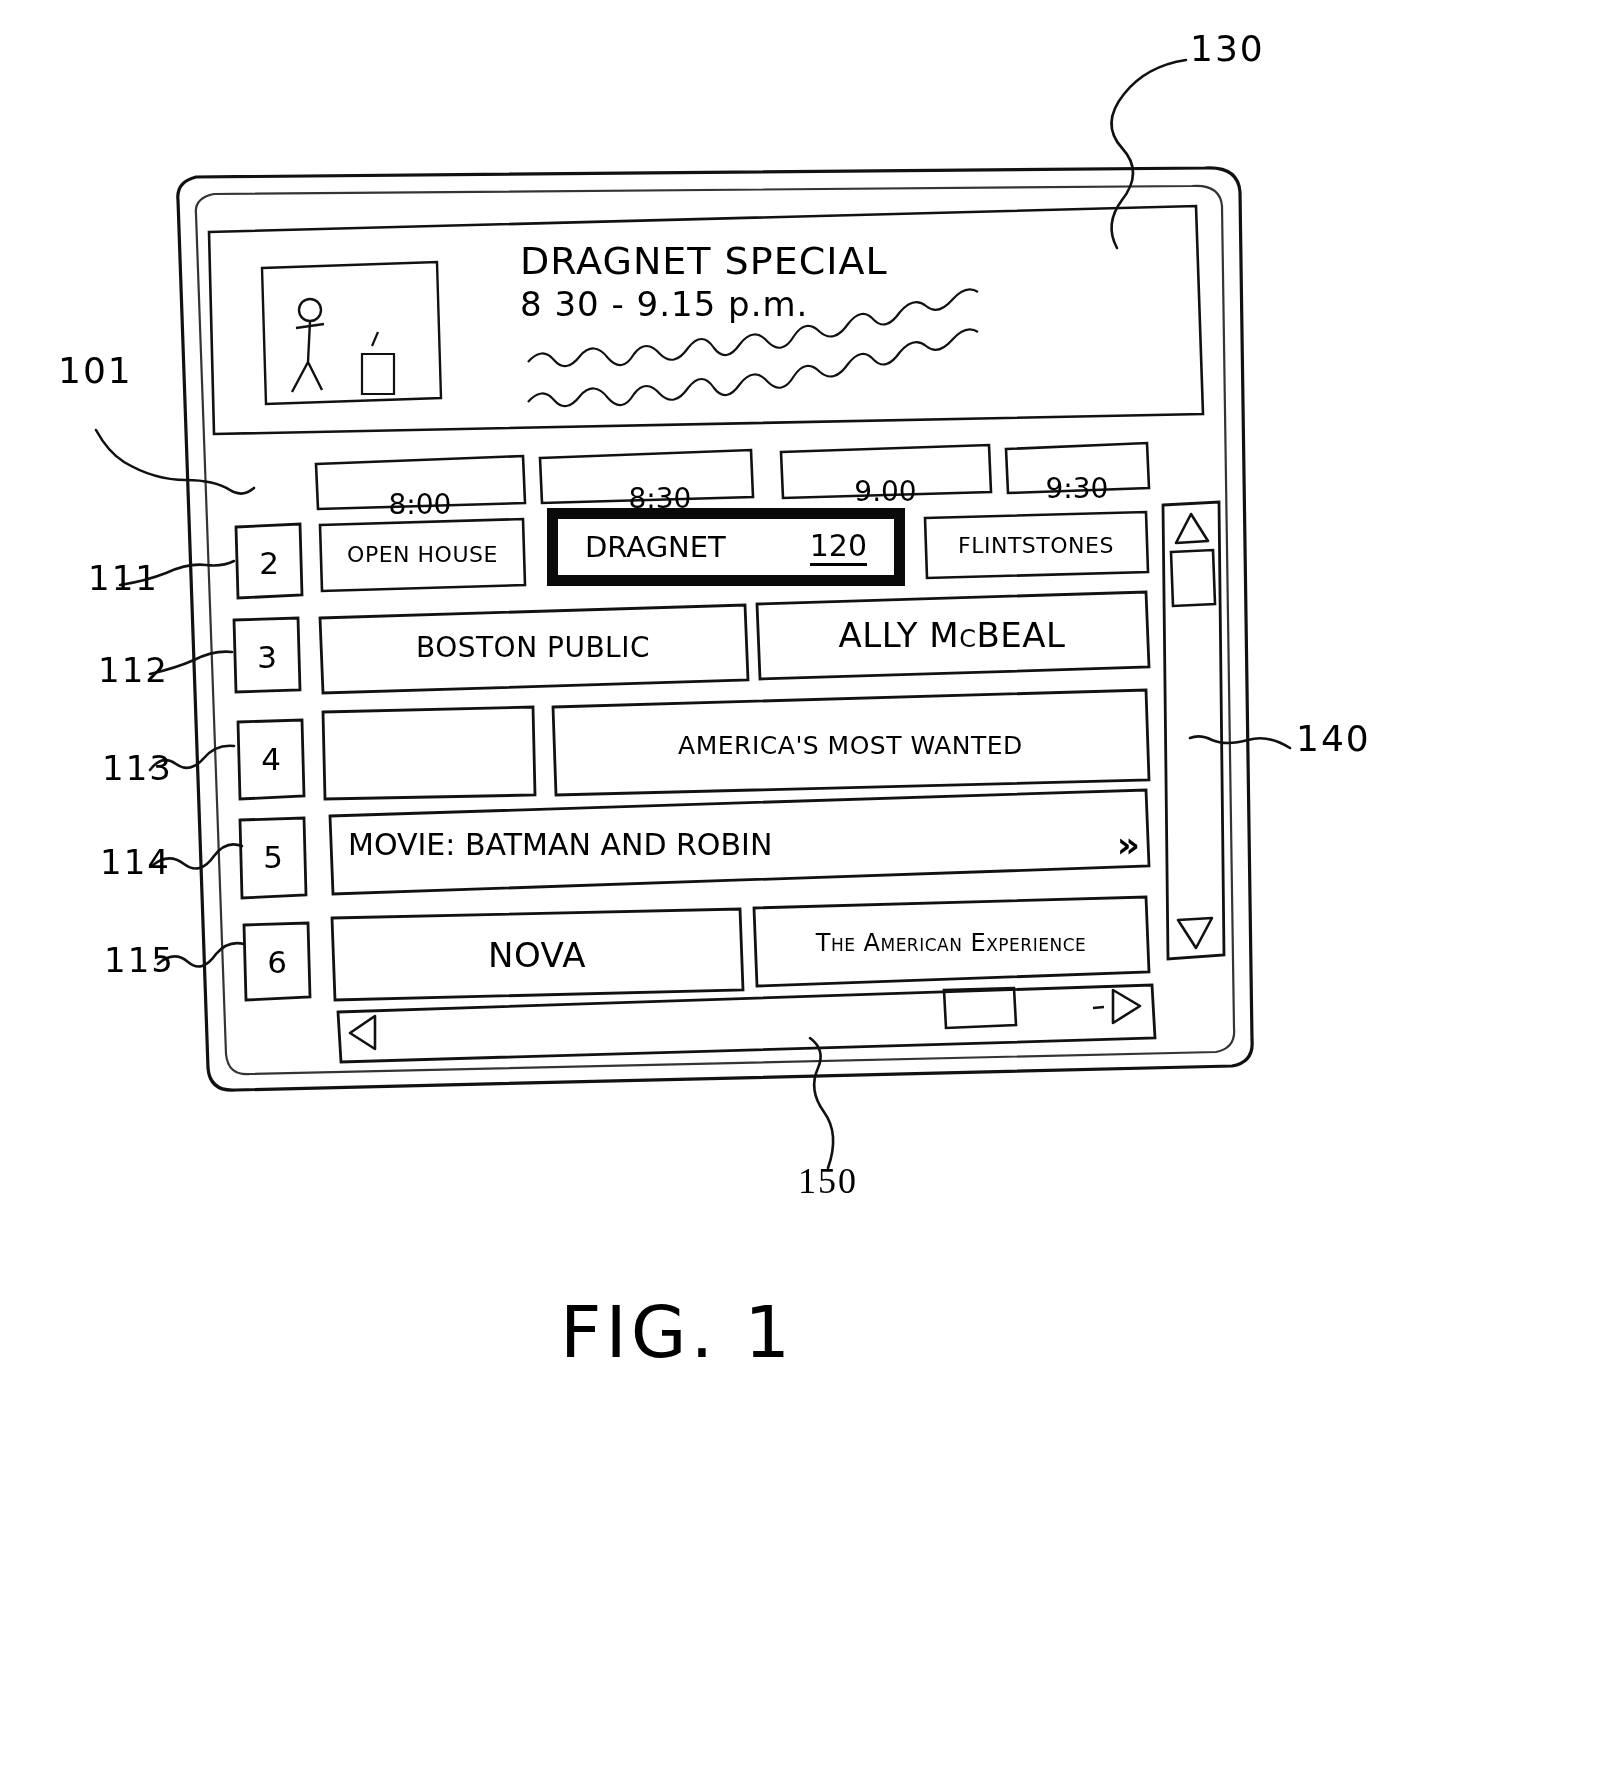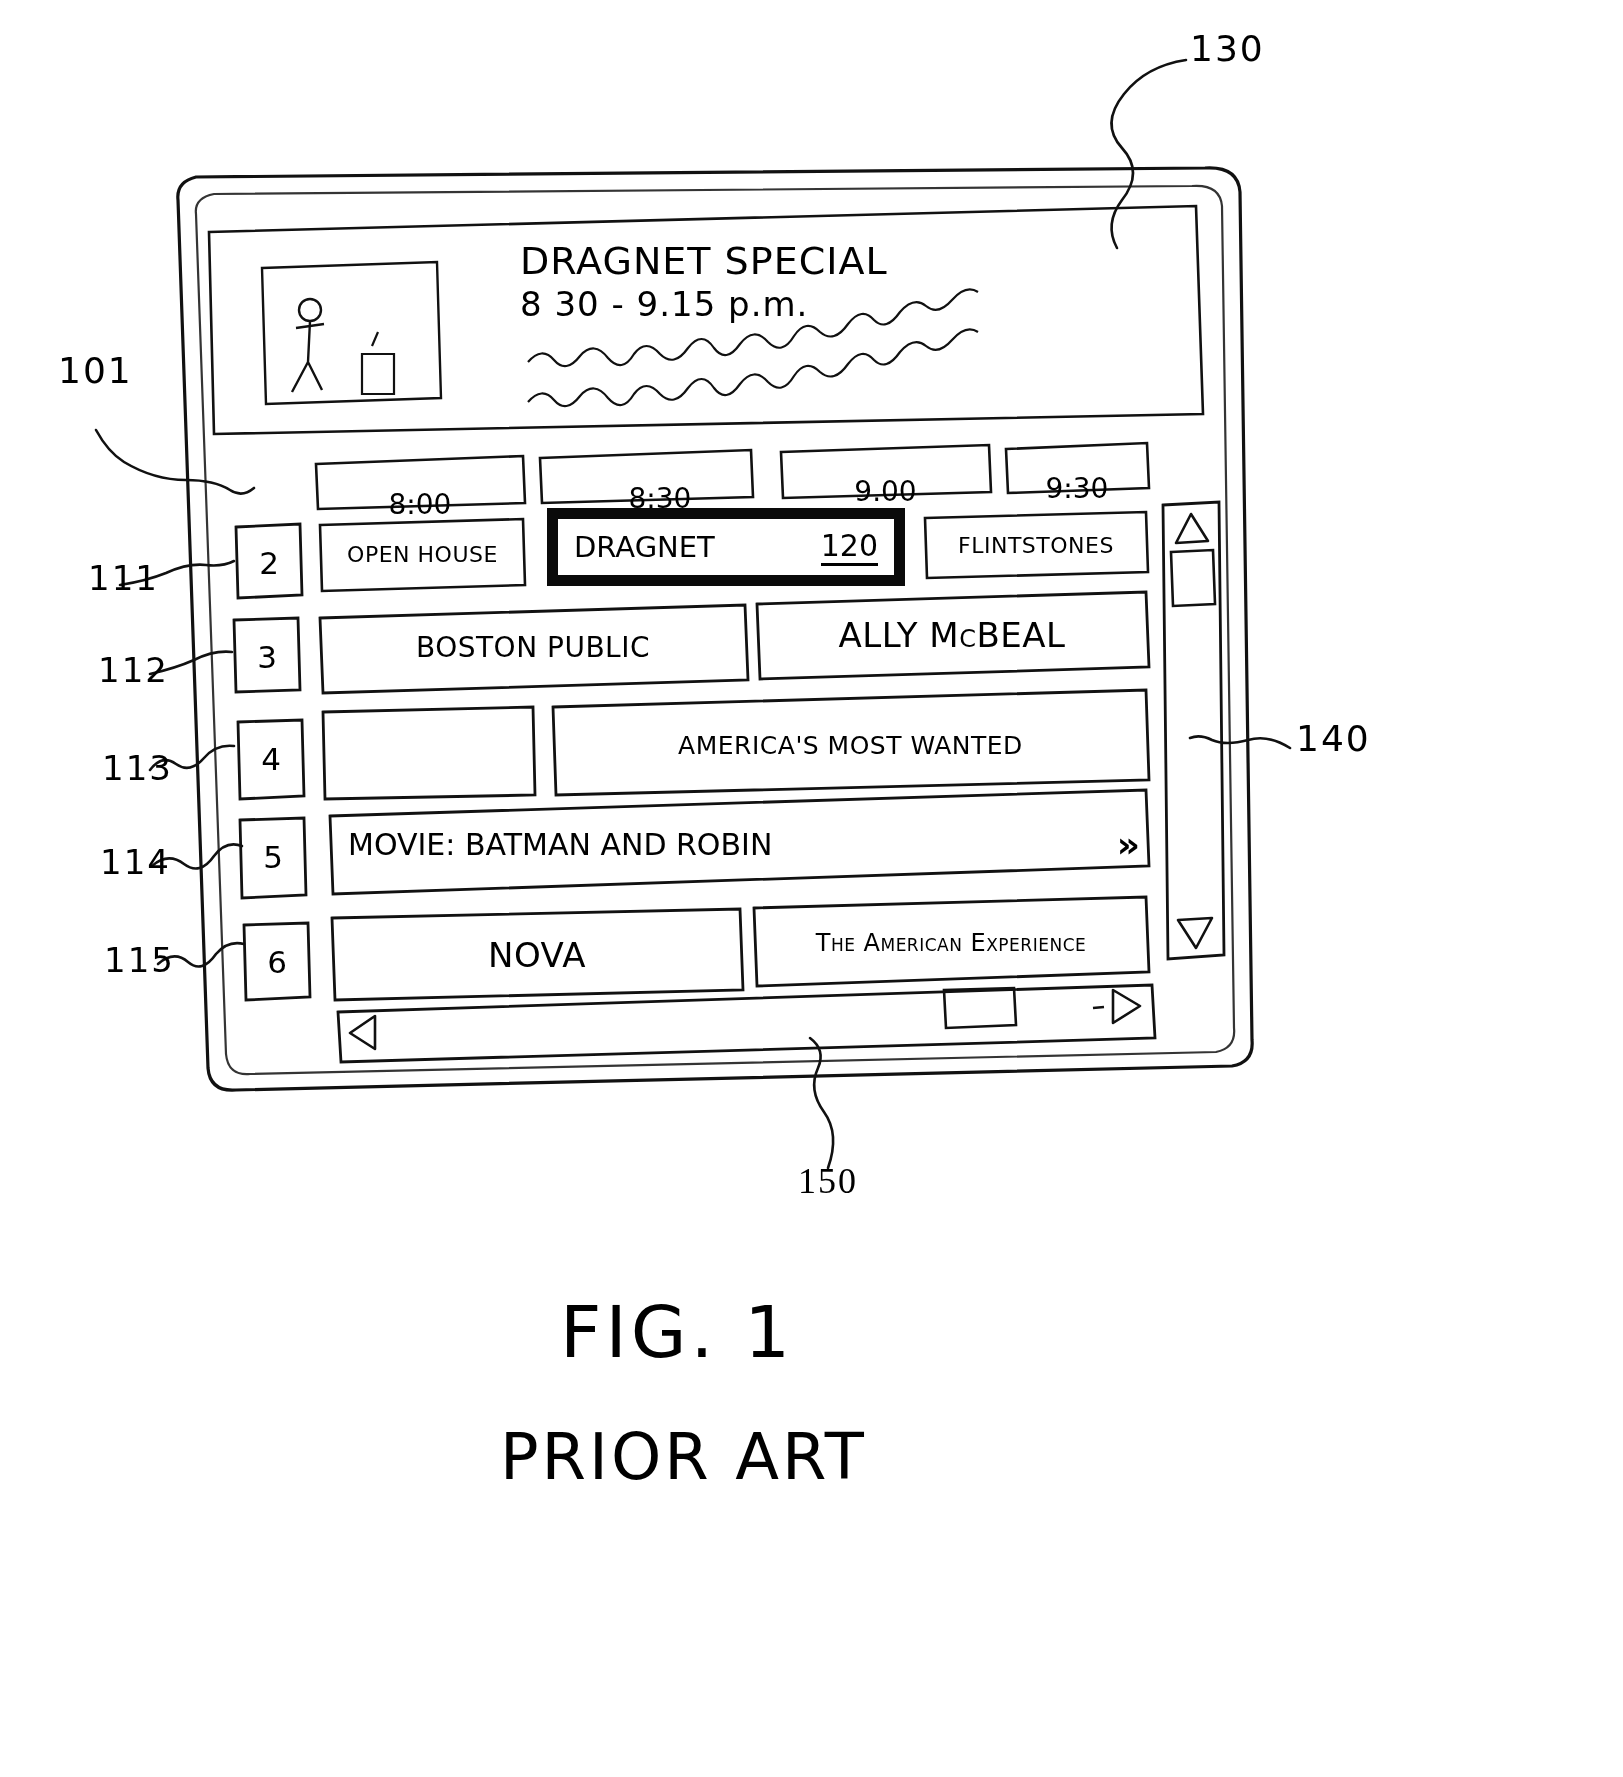--- a/index.html
+++ b/index.html
@@ -121,21 +121,21 @@
     <path d="M925,518 L1146,512 L1148,572 L927,578 Z" fill="none" stroke="#111" stroke-width="2.6"></path>
   </svg>
   <div class="abs chanbox hand" style="left:236px;top:524px;">
       <span>2</span>
     </div>
   <div class="abs prog small hand" style="left:320px;top:519px;width:205px;height:70px;">
       <span>OPEN HOUSE</span>
     </div>
 
   <div class="abs hand" style="left:547px;top:508px;width:358px;height:78px;border:11px solid #0a0a0a;background:#fff;box-sizing:border-box;">
-    <div class="inner" style="display:flex;align-items:center;justify-content:space-between;height:100%;padding:0 16px;box-sizing:border-box;">
+    <div class="inner" style="display:flex;align-items:center;justify-content:space-between;height:100%;padding:0 27px;box-sizing:border-box;">
       <span style="font-size:29px;">DRAGNET</span>
       <span class="num" style="font-size:30px;border-bottom:3px solid #000;">120</span>
     </div>
   </div>
 
   <div class="abs prog small hand" style="left:925px;top:512px;width:222px;height:66px;">
       <span>FLINTSTONES</span>
     </div>
 
   <svg width="1623" height="1200" style="position:absolute;left:0;top:0;overflow:visible;">
@@ -244,15 +244,14 @@
   <div class="ref hand" style="left:58px;top:350px;">101</div>
   <div class="ref hand" style="left:88px;top:558px;font-size:34px;">111</div>
   <div class="ref hand" style="left:98px;top:650px;font-size:34px;">112</div>
   <div class="ref hand" style="left:102px;top:748px;font-size:34px;">113</div>
   <div class="ref hand" style="left:100px;top:842px;font-size:34px;">114</div>
   <div class="ref hand" style="left:104px;top:940px;font-size:34px;"><span>115</span></div>
   <div class="ref hand" style="left:1296px;top:718px;">140</div>
   <div class="ref hand" style="left:798px;top:1160px;font-family:Liberation Serif, serif;">150</div>
 
   <div id="cap1" class="hand">FIG. 1</div>
-  <div id="cap2" class="hand">PRIOR ART</div>
 
 </div>
 
 </body></html>

